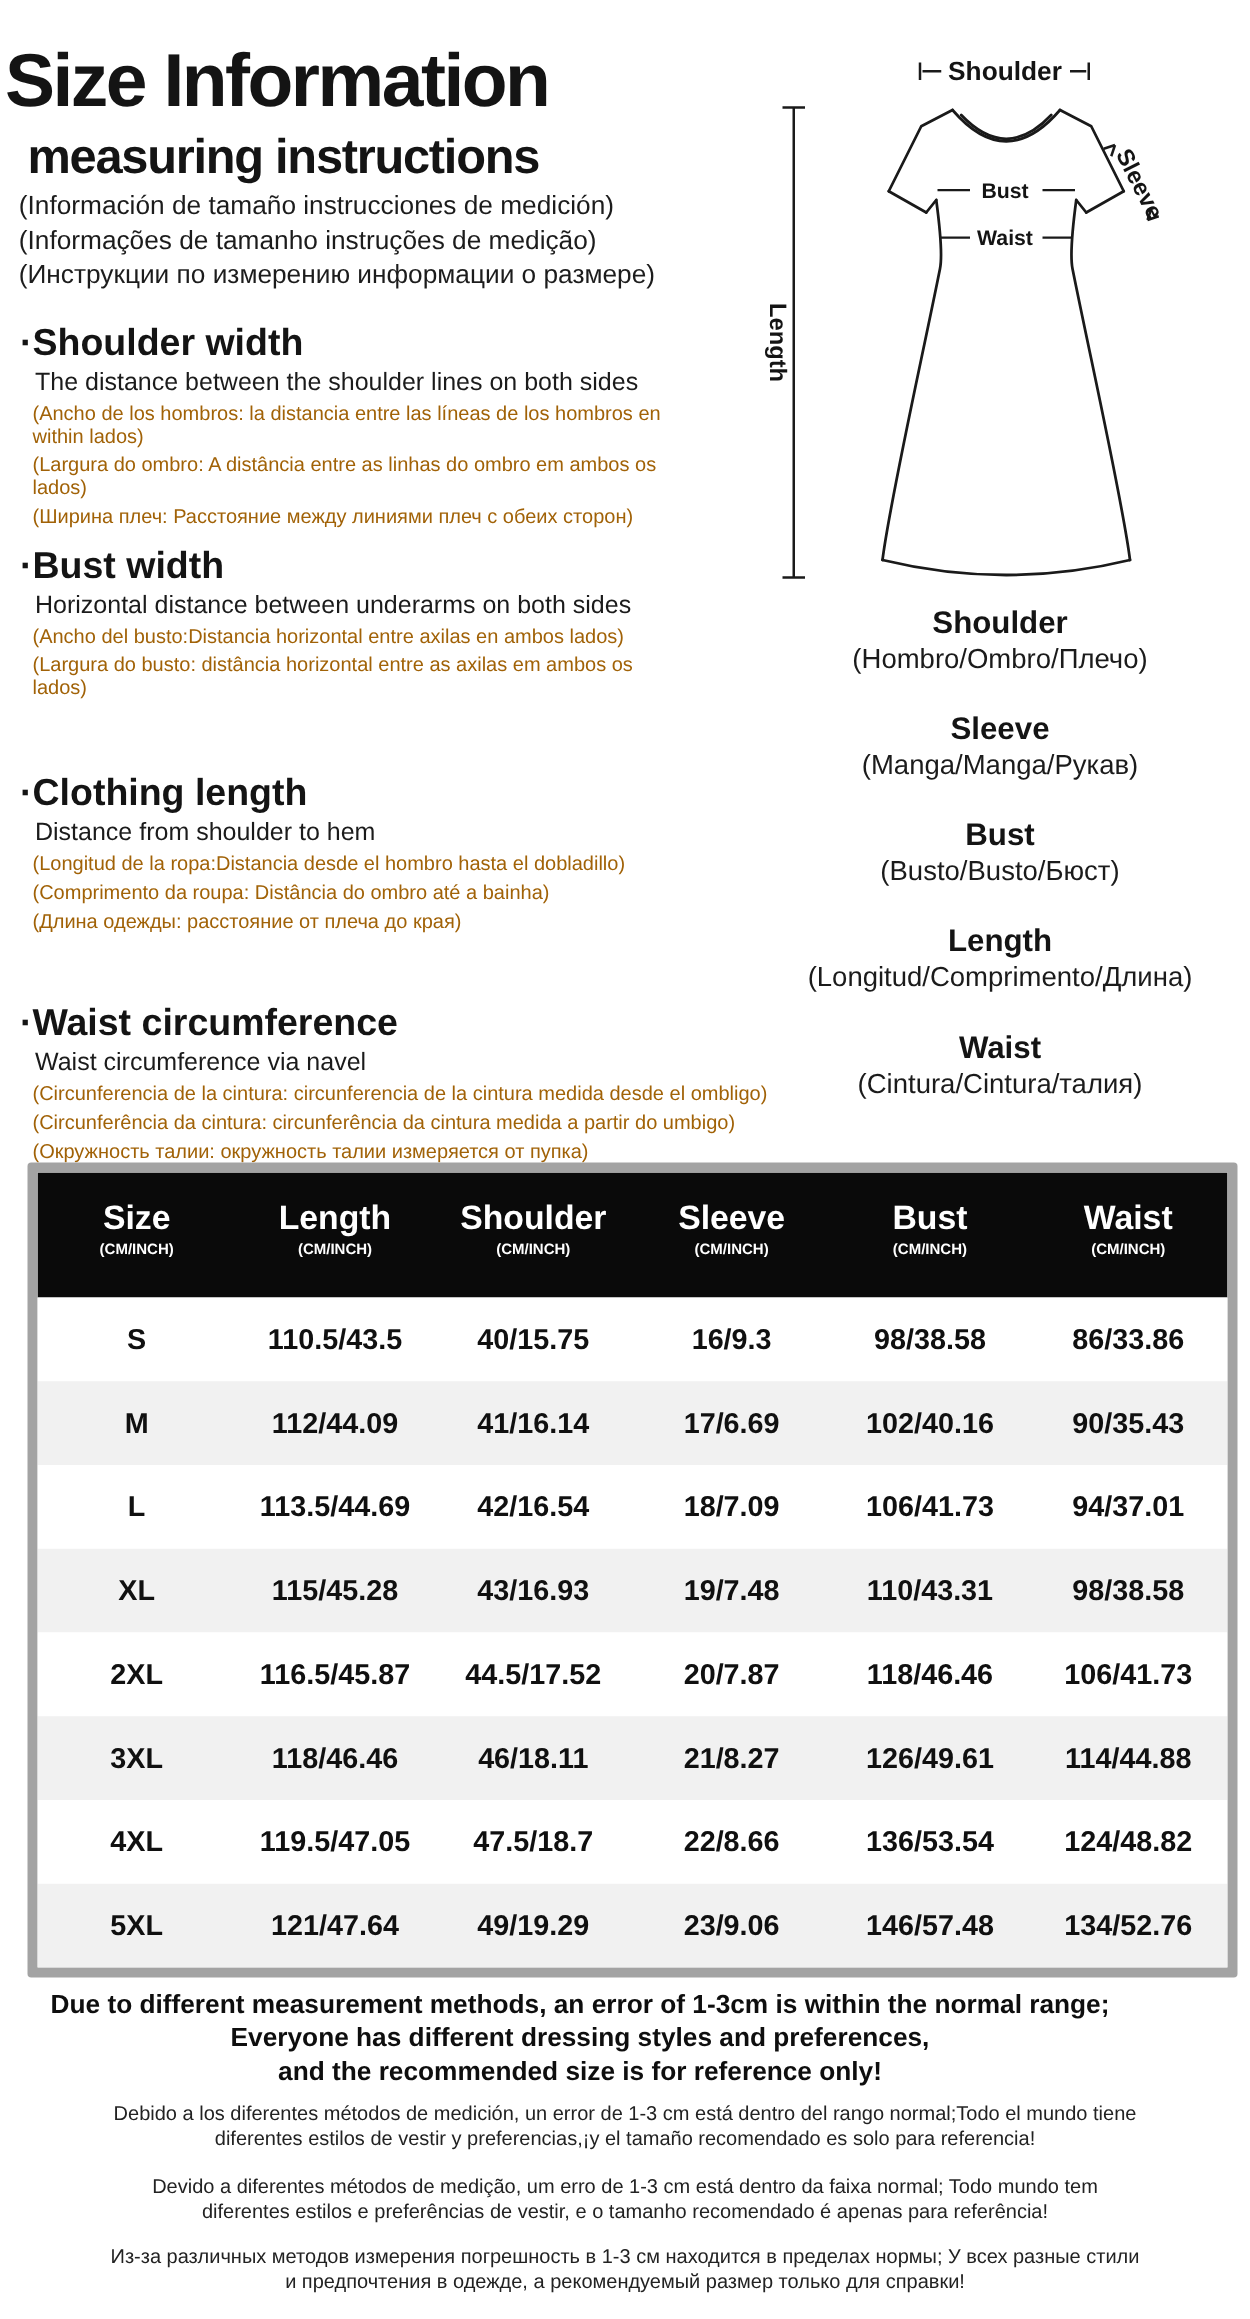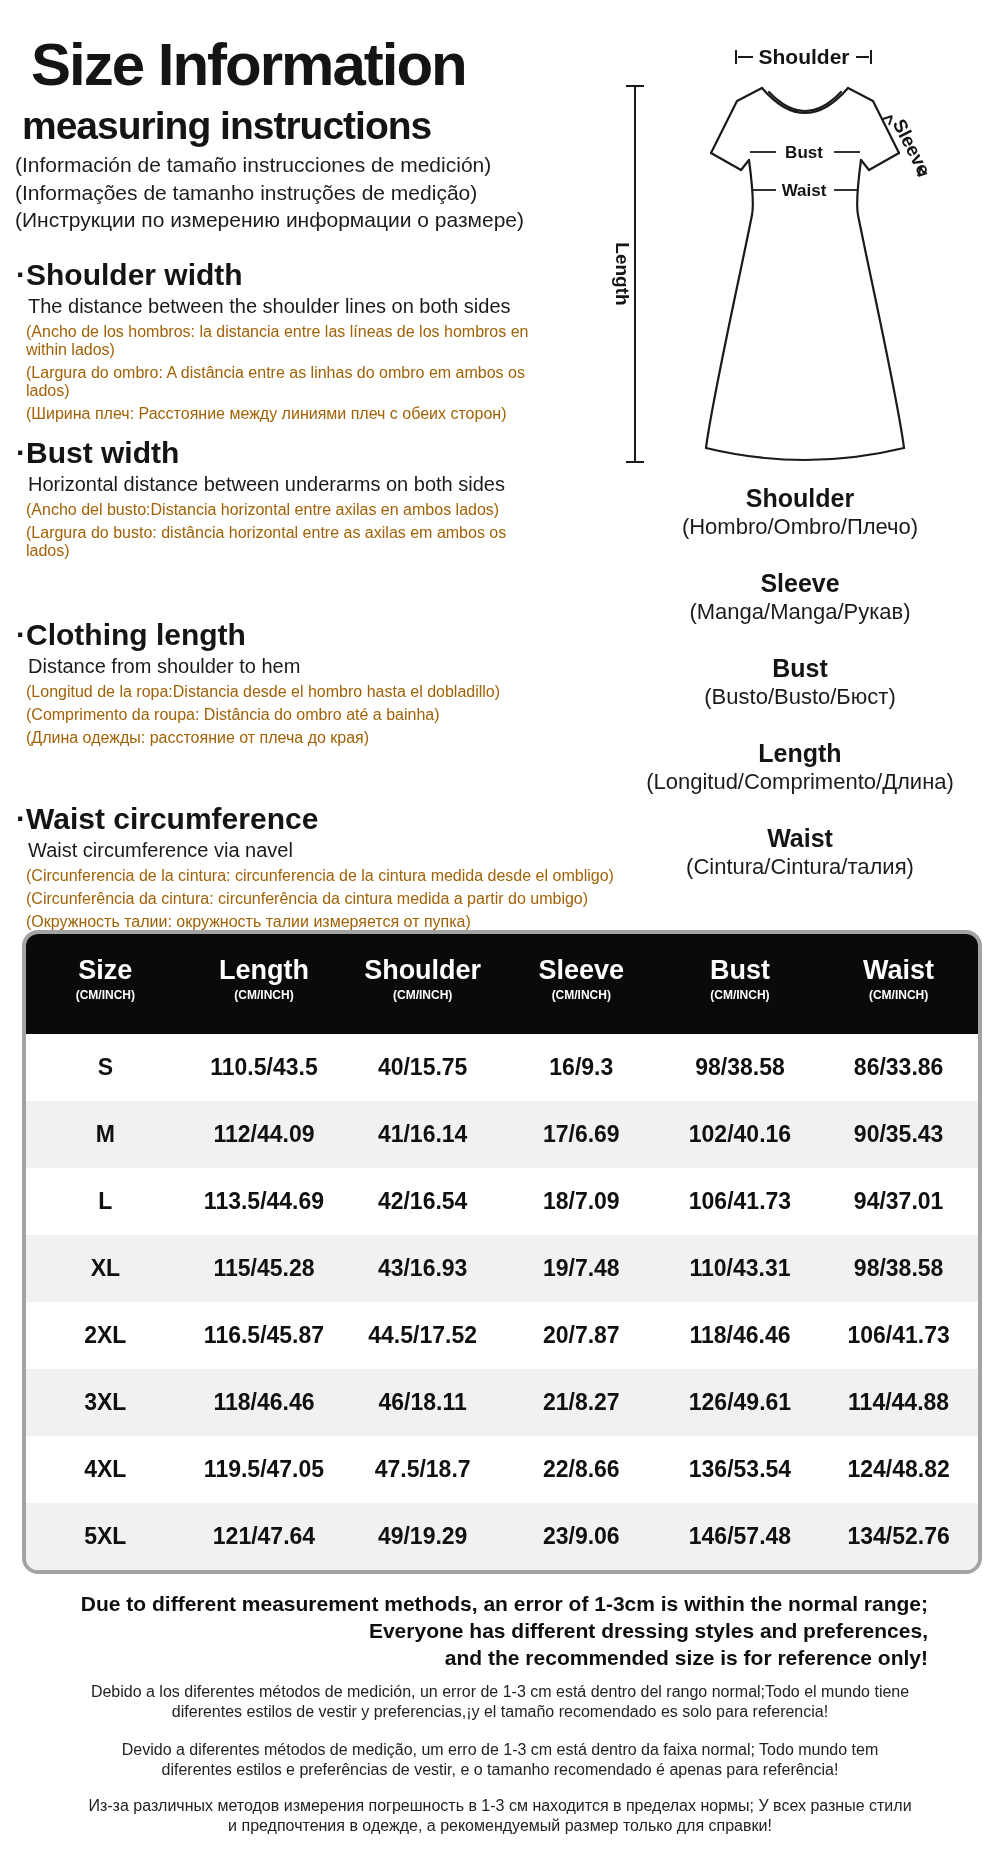--- a/index.html
+++ b/index.html
@@ -1,21 +1,21 @@
 <!DOCTYPE html>
 <html><head>
 <meta charset="utf-8">
 <style>
   html,body{margin:0;padding:0;background:#ffffff;}
   .page{position:relative;width:1000px;height:1855px;background:#fff;overflow:hidden;
         font-family:"Liberation Sans",sans-serif;color:#141414;}
   .abs{position:absolute;}
 
   
-  .title{left:31px;top:25px;font-size:60px;font-weight:700;letter-spacing:-2px;line-height:80px;white-space:nowrap;}
+  .title{left:4px;top:25px;font-size:60px;font-weight:700;letter-spacing:-2px;line-height:80px;white-space:nowrap;}
   .subtitle{left:22px;top:103px;font-size:39px;font-weight:700;letter-spacing:-1px;line-height:46px;white-space:nowrap;}
   .subtrans{left:15px;top:151px;font-size:21px;line-height:27.5px;color:#1c1c1c;white-space:nowrap;}
 
   
   .section{left:16px;width:660px;}
   .sec-1{top:258px;} .sec-2{top:436px;} .sec-3{top:618px;} .sec-4{top:802px;}
   .sec-title{font-size:30px;font-weight:700;line-height:34px;white-space:nowrap;}
   .sec-desc{font-size:20px;line-height:24px;margin:2px 0 0 12px;color:#1b1b1b;white-space:nowrap;}
   .tpara{margin:5px 0 0 10px;font-size:16px;line-height:18px;color:#a16207;}
   .tline{white-space:nowrap;}
@@ -24,31 +24,31 @@
   .diagram{left:600px;top:30px;}
   svg text{font-family:"Liberation Sans",sans-serif;}
 
   
   .legend-entry{left:600px;width:400px;text-align:center;}
   .le-1{top:483px;} .le-2{top:568px;} .le-3{top:653px;} .le-4{top:738px;} .le-5{top:823px;}
   .legend-label{font-size:25px;font-weight:700;line-height:30px;}
   .legend-trans{font-size:22px;line-height:28px;color:#1b1b1b;}
 
   
-  .size-table{left:22px;top:930px;width:952px;border:4px solid #a3a3a3;border-radius:16px;overflow:hidden;background:#fff;}
+  .size-table{left:22px;top:930px;width:952px;border:8px solid #a3a3a3;border-radius:3px;overflow:hidden;background:#fff;}
   .thead{display:flex;height:100px;background:#0a0a0a;}
   .th{width:16.666%;text-align:center;}
   .th-label{margin-top:20px;font-size:27px;font-weight:700;color:#fff;line-height:32px;}
   .th-unit{margin-top:2px;font-size:12px;font-weight:700;color:#fff;}
   .trow{display:flex;height:67px;align-items:center;background:#fff;}
   .trow.alt{background:#f1f1f1;}
   .td{width:16.666%;text-align:center;font-size:23px;font-weight:700;color:#101010;}
 
   
-  .disc-bold{left:0;top:1590px;width:928px;text-align:right;font-size:21px;font-weight:700;line-height:27px;color:#0e0e0e;}
+  .disc-bold{left:0;top:1590px;width:928px;text-align:center;font-size:21px;font-weight:700;line-height:27px;color:#0e0e0e;}
   .disc-para{left:0;width:1000px;text-align:center;font-size:16px;line-height:20px;color:#222;}
   .disc-es{top:1682px;} .disc-pt{top:1740px;} .disc-ru{top:1796px;}
 </style>
 </head>
 <body>
 
 <div class="page">
 
   <div class="abs title">Size Information</div>
   <div class="abs subtitle">measuring instructions</div>

